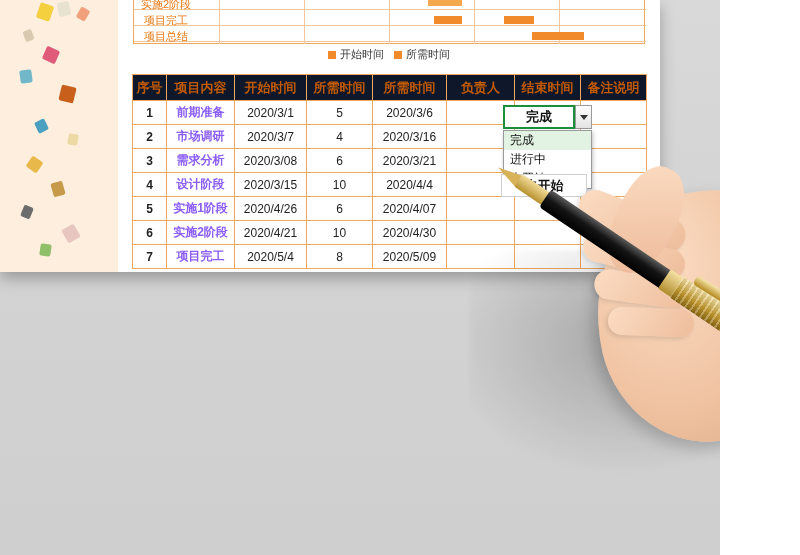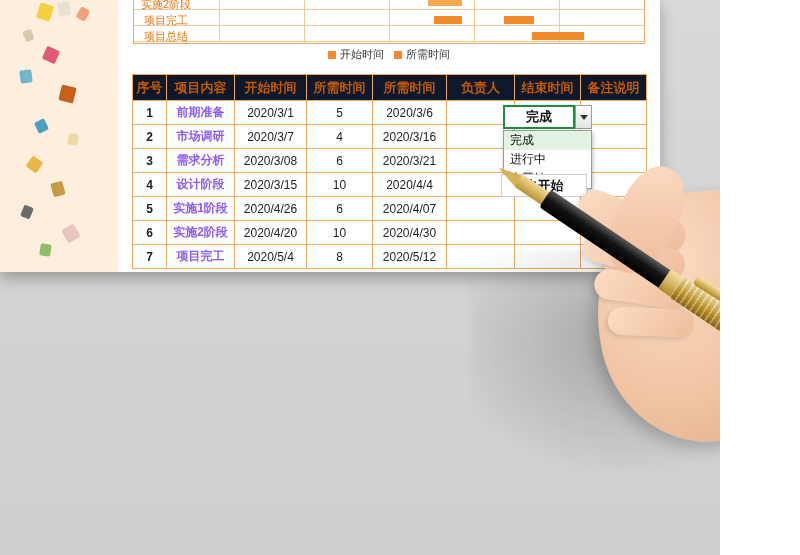--- a/index.html
+++ b/index.html
@@ -474,33 +474,33 @@
                 <td>2020/4/26</td>
                 <td>6</td>
                 <td>2020/4/07</td>
                 <td></td>
                 <td></td>
                 <td></td>
               </tr>
               <tr>
                 <td class="num">6</td>
                 <td class="name">实施2阶段</td>
-                <td>2020/4/20</td>
+                <td>2020/4/21</td>
                 <td>10</td>
                 <td>2020/4/30</td>
                 <td></td>
                 <td></td>
                 <td></td>
               </tr>
               <tr>
                 <td class="num">7</td>
                 <td class="name">项目完工</td>
                 <td>2020/5/4</td>
                 <td>8</td>
-                <td>2020/5/12</td>
+                <td>2020/5/09</td>
                 <td></td>
                 <td></td>
                 <td></td>
               </tr>
             </tbody>
           </table>
         </div>
 
         <div class="dv-cell">完成</div>
         <div class="dv-arrow"></div>

